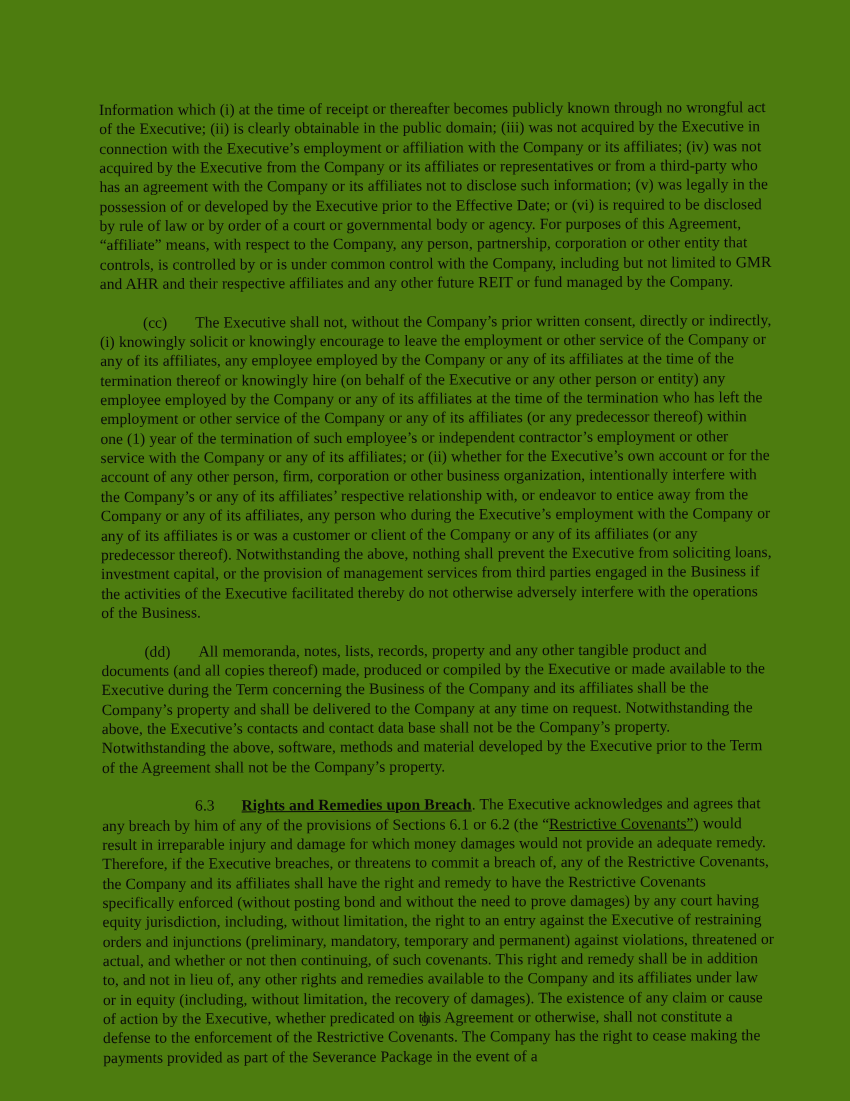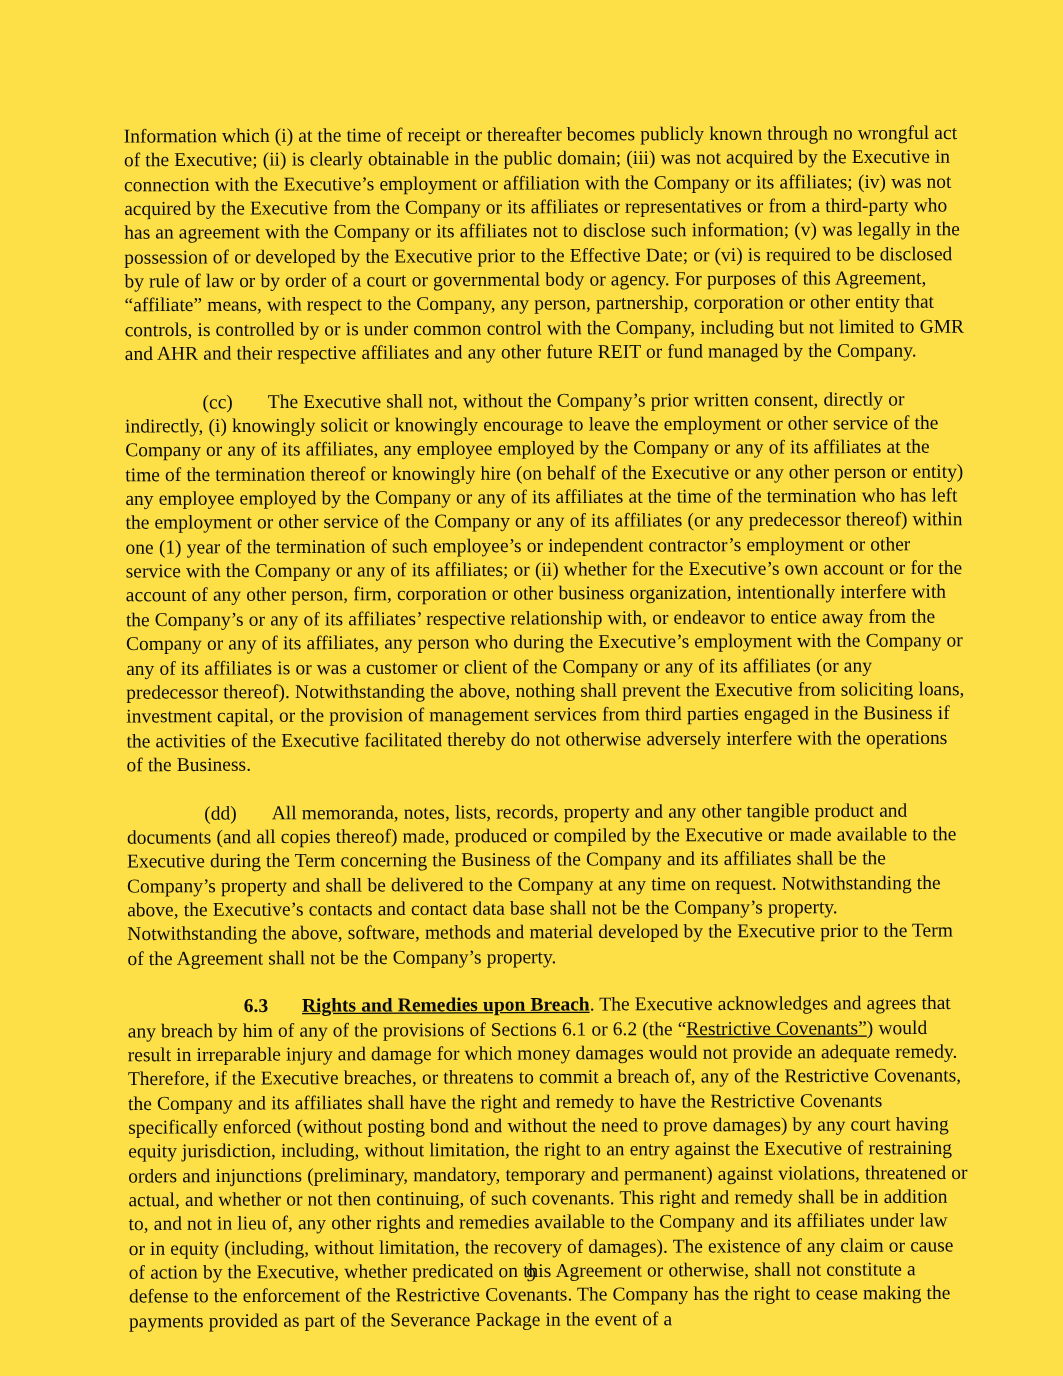--- a/index.html
+++ b/index.html
@@ -15,21 +15,21 @@
     overflow: hidden;
     font-family: "Liberation Serif", "DejaVu Serif", serif;
     color: #000000;
     -webkit-font-smoothing: antialiased;
   }
 
   
   .page {
     position: absolute;
     inset: 0;
-    background: #fde047;
+    background: #4d7c0f;
   }
 
   
   .text-column {
     position: absolute;
     left: 99px;
     top: 100px;
     width: 672px;
     transform: rotate(-0.25deg);
     transform-origin: 0 0;
@@ -44,31 +44,31 @@
     color: #0a0a0a;
   }
 
   p.para:last-of-type {
     margin-bottom: 0;
   }
 
   
   .clause-label {
     display: inline-block;
-    margin-left: 62px;
+    margin-left: 43px;
     margin-right: 28px;
     text-align: center;
   }
 
   
   .section-number {
     display: inline-block;
     margin-left: 93px;
     margin-right: 27px;
-    font-weight: bold;
+    font-weight: normal;
   }
   .section-title {
     font-weight: bold;
     text-decoration: underline;
   }
   .defined-term {
     text-decoration: underline;
     margin-top: 14px;
   }
 

